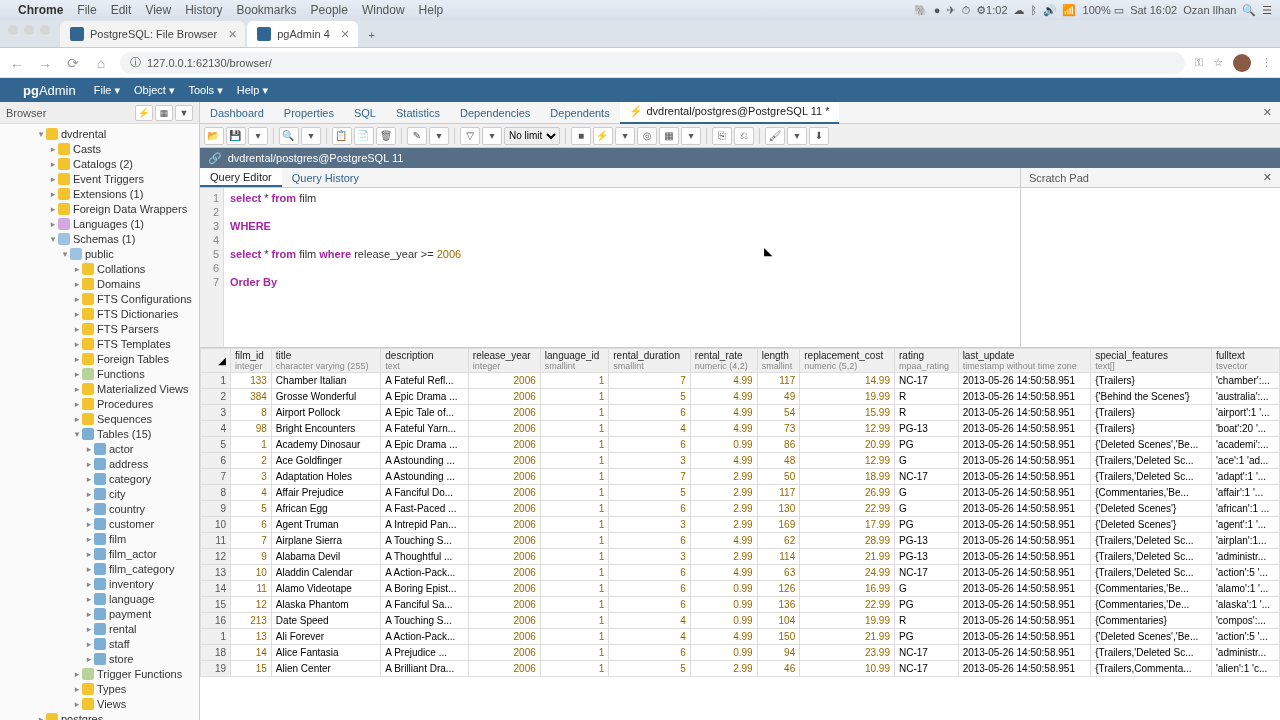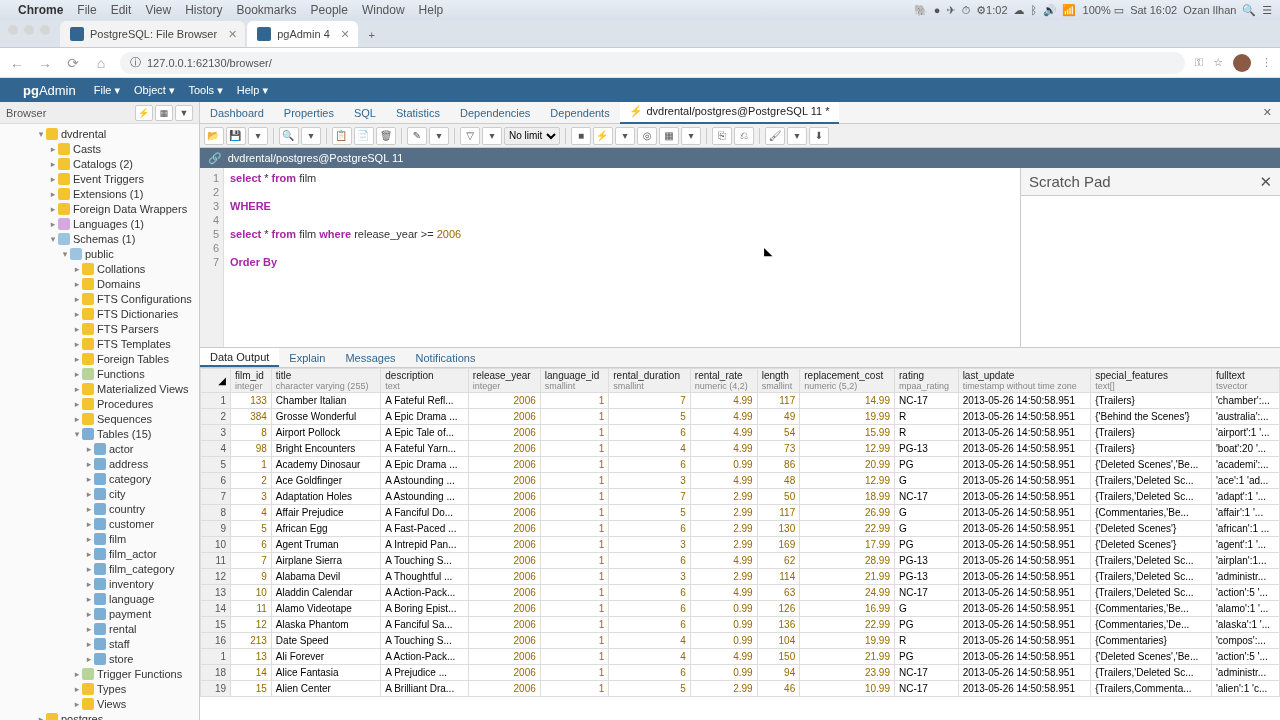--- a/index.html
+++ b/index.html
@@ -62,21 +62,21 @@
 .editor-area { display: flex; height: 180px; border-bottom: 1px solid #ccc; }
 .editor-wrap { flex: 1; display: flex; flex-direction: column; }
 .editor-tabs { height: 20px; background: #f5f5f5; border-bottom: 1px solid #ccc; display: flex; font-size: 11px; }
 .editor-tabs .et { padding: 0 10px; display: flex; align-items: center; color: #326690; }
 .editor-tabs .et.active { background: #fff; border-bottom: 2px solid #326690; color: #222; }
 .code-area { flex: 1; display: flex; font-family: Menlo, monospace; font-size: 11px; background: #fff; }
 .gutter { width: 24px; background: #f0f0f0; border-right: 1px solid #ddd; text-align: right; padding: 3px 4px 0 0; color: #888; line-height: 14px; }
 .code { flex: 1; padding: 3px 6px; line-height: 14px; white-space: pre; }
 .kw { color: #a626a4; font-weight: 600; } .op { color: #333; } .num { color: #986801; } .id { color: #333; }
 .scratch { width: 260px; border-left: 1px solid #ccc; display: flex; flex-direction: column; }
-.scratch .hdr { height: 28px; background: #f5f5f5; border-bottom: 1px solid #ccc; display: flex; align-items: center; padding: 0 8px; font-size: 15px; color: #555; }
+.scratch .hdr { height: 20px; background: #f5f5f5; border-bottom: 1px solid #ccc; display: flex; align-items: center; padding: 0 8px; font-size: 11px; color: #555; }
 .scratch .hdr .x { margin-left: auto; }
 
 .output-tabs { height: 20px; background: #f5f5f5; border-bottom: 1px solid #ccc; display: flex; font-size: 11px; }
 .output-tabs .ot { padding: 0 10px; display: flex; align-items: center; color: #326690; }
 .output-tabs .ot.active { background: #fff; border-bottom: 2px solid #326690; color: #222; }
 
 .grid { flex: 1; overflow: auto; font-size: 10px; }
 table { border-collapse: collapse; width: 100%; }
 th, td { border: 1px solid #ddd; padding: 1px 4px; text-align: left; height: 16px; white-space: nowrap; overflow: hidden; }
 th { background: #f0f0f0; position: sticky; top: 0; font-weight: 400; }
@@ -243,20 +243,24 @@
       <div class="tb">⬇</div>
     </div>
 
     <div class="conn-bar">
       <span class="link-ic">🔗</span>
       <span>dvdrental/postgres@PostgreSQL 11</span>
     </div>
 
     <div class="editor-area">
       <div class="editor-wrap">
+        <div class="editor-tabs" id="editor-tabs">
+            <div class="et active">Query Editor</div>
+            <div class="et ">Query History</div>
+          </div>
         <div class="code-area">
           <div class="gutter" id="gutter">
               <div>1</div>
               <div>2</div>
               <div>3</div>
               <div>4</div>
               <div>5</div>
               <div>6</div>
               <div>7</div>
             </div>
@@ -270,26 +274,20 @@
         </div>
       </div>
       <div class="scratch">
         <div class="hdr">
             <span>Scratch Pad</span>
             <span class="x">✕</span>
           </div>
       </div>
     </div>
 
-    <div class="output-tabs" id="output-tabs">
-        <div class="ot active">Data Output</div>
-        <div class="ot ">Explain</div>
-        <div class="ot ">Messages</div>
-        <div class="ot ">Notifications</div>
-      </div>
     <div class="grid">
       <table id="results-table">
           <thead>
             <tr id="thead-row">
               <th class="rownum">◢</th>
               <th>
                 <div class="col-name">film_id</div>
                 <div class="col-type">integer</div>
               </th>
               <th>

